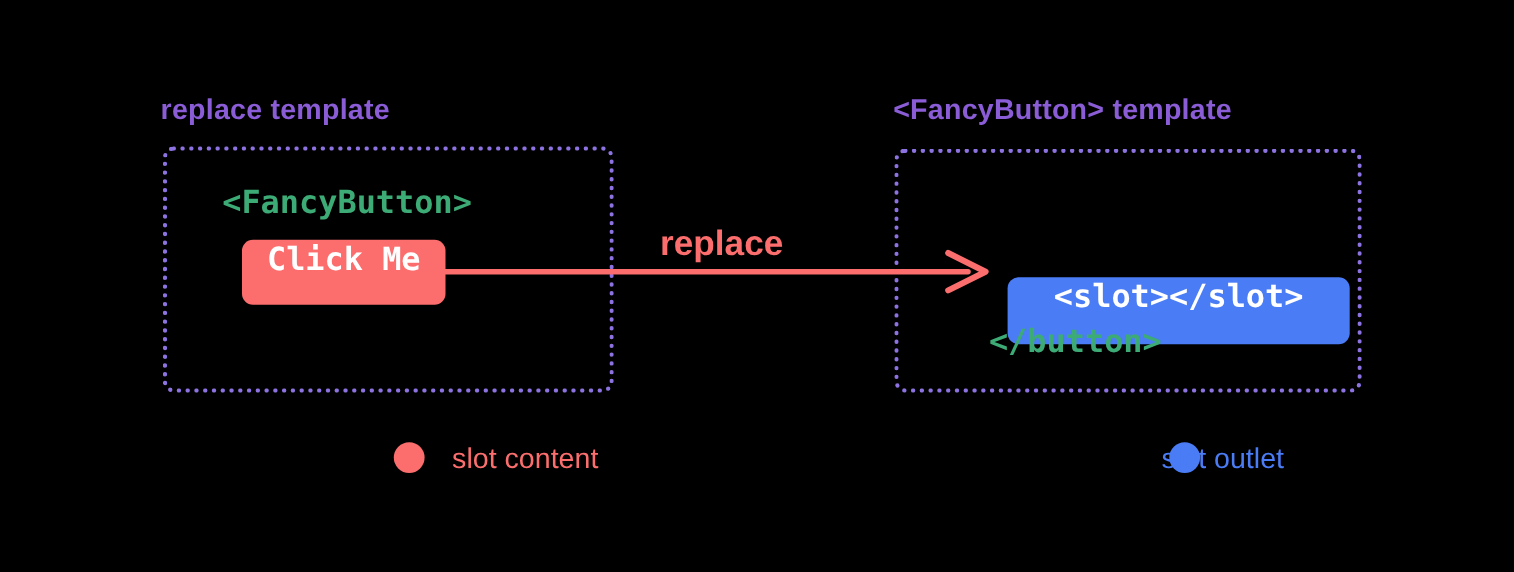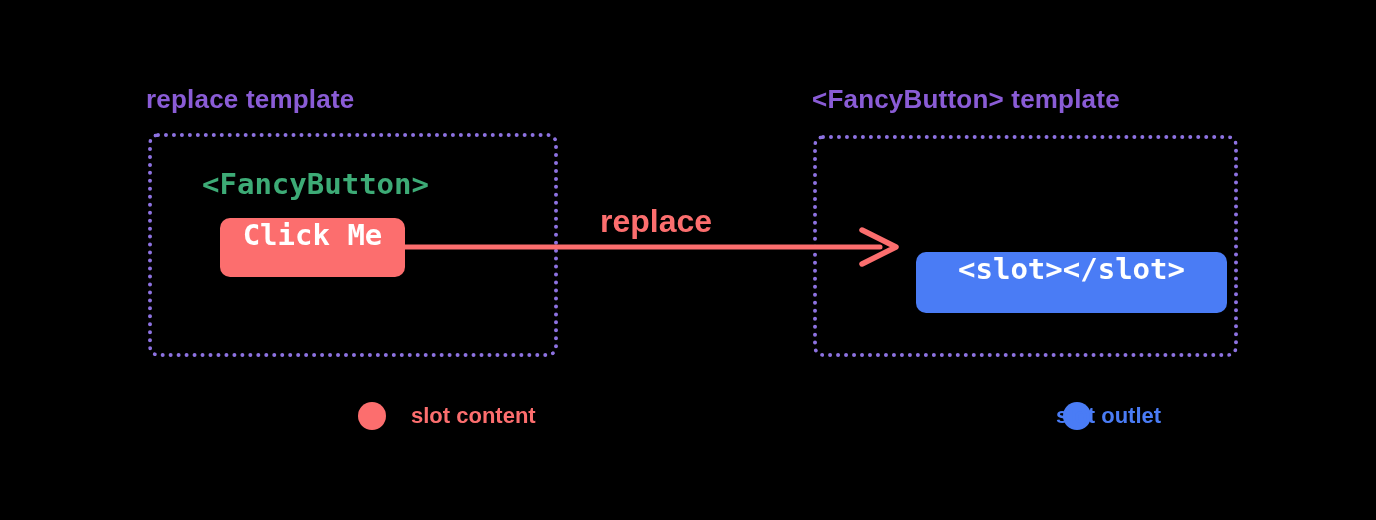--- a/index.html
+++ b/index.html
@@ -93,22 +93,22 @@
   .legend-dot {
     position: absolute;
     width: 28px;
     height: 28px;
     border-radius: 50%;
   }
   .dot-red  { left: 358px; top: 402px; background: var(--red, #fc6e6e); }
   .dot-blue { left: 1063px; top: 402px; background: var(--blue, #4a7cf5); }
   .legend-label {
     position: absolute;
-    font-size: 22px;
-    font-weight: 700;
+    font-size: 26px;
+    font-weight: 400;
     white-space: nowrap;
     line-height: 28px;
   }
   .label-red  { left: 411px;  top: 402px; color: var(--red, #fc6e6e); }
   .label-blue { left: 1056px; top: 402px; color: var(--blue, #4a7cf5); }
 </style>
 </head>
 <body>
 
 <div class="canvas">
@@ -126,20 +126,21 @@
 
   <svg class="arrow-svg" viewBox="0 0 510 44">
     <line class="arrow-stroke" x1="5" y1="22" x2="480" y2="22" stroke-width="5"></line>
     <polyline class="arrow-stroke" points="462,5 496,22 462,39" stroke-width="5.5"></polyline>
   </svg>
   <div class="replace-label">replace</div>
 
   <div class="chip chip-blue">
     <span>&lt;slot&gt;&lt;/slot&gt;</span>
   </div>
+  <div class="code close-right">&lt;/button&gt;</div>
 
   <div class="legend-dot dot-red"></div>
   <div class="legend-label label-red">slot content</div>
 
   <div class="legend-dot dot-blue"></div>
   <div class="legend-label label-blue">slot outlet</div>
 
 </div>
 
 </body></html>

